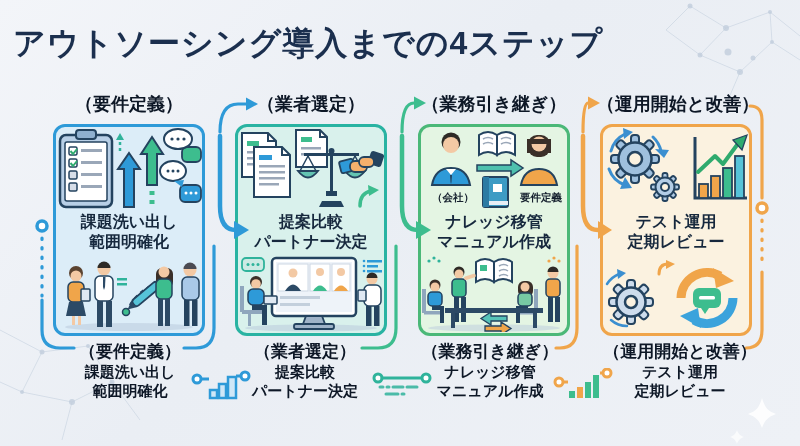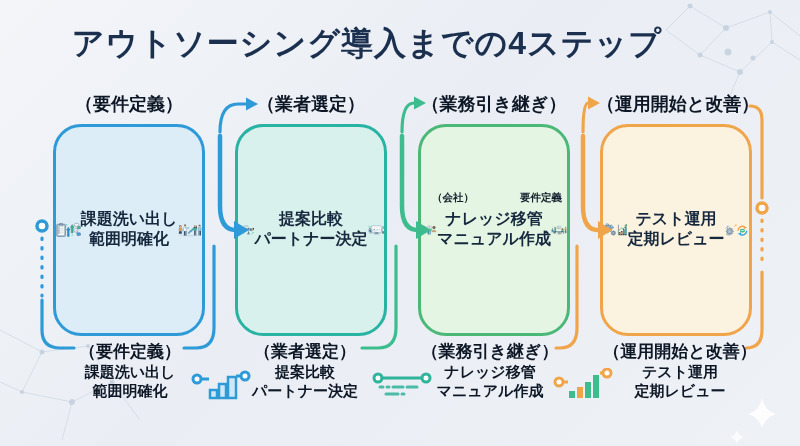--- a/index.html
+++ b/index.html
@@ -1,24 +1,24 @@
 <!DOCTYPE html>
 <html><head>
 <meta charset="utf-8">
 <style>
   html,body{margin:0;padding:0;background:#fff;}
   .stage{position:relative;width:800px;height:446px;overflow:hidden;
     background:linear-gradient(135deg,#f3f5f9 0%,#eaeef4 45%,#eef1f6 100%);
     font-family:"Liberation Sans","DejaVu Sans",sans-serif;}
-  .title{position:absolute;top:22px;left:2px;width:660px;text-align:right;
+  .title{position:absolute;top:22px;left:13px;width:660px;text-align:left;
     font-size:32px;font-weight:800;color:#1b2f4e;letter-spacing:1px;z-index:6;}
   .th{position:absolute;top:92px;transform:translateX(-50%);white-space:nowrap;
     font-size:18px;font-weight:800;color:#0d1726;z-index:6;}
   .card{position:absolute;top:124px;width:152px;height:212px;border:3px solid;
-    border-radius:28px;box-sizing:border-box;z-index:2;display:flex;align-items:center;}
+    border-radius:12px;box-sizing:border-box;z-index:2;display:flex;flex-direction:column;align-items:center;}
   .card svg{display:block;}
   .cap{height:44px;padding-top:1px;text-align:center;font-size:16px;line-height:20px;
     font-weight:800;color:#16283d;white-space:nowrap;}
   .c1{left:53px;background:#dcedf8;border-color:#2e9ad8;}
   .c2{left:235px;background:#d9f1ec;border-color:#29b3a2;}
   .c3{left:418px;background:#e4f5e3;border-color:#4bb878;}
   .c4{left:600px;background:#fbf2e0;border-color:#f0a54a;}
   .mini-label{position:absolute;top:64px;width:60px;text-align:center;
     font-size:10.5px;font-weight:800;color:#15202e;z-index:3;}
   .bh{position:absolute;top:340px;transform:translateX(-50%);white-space:nowrap;

